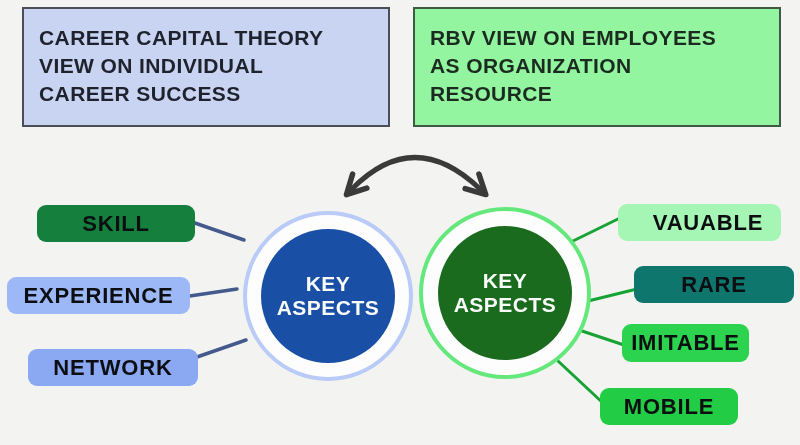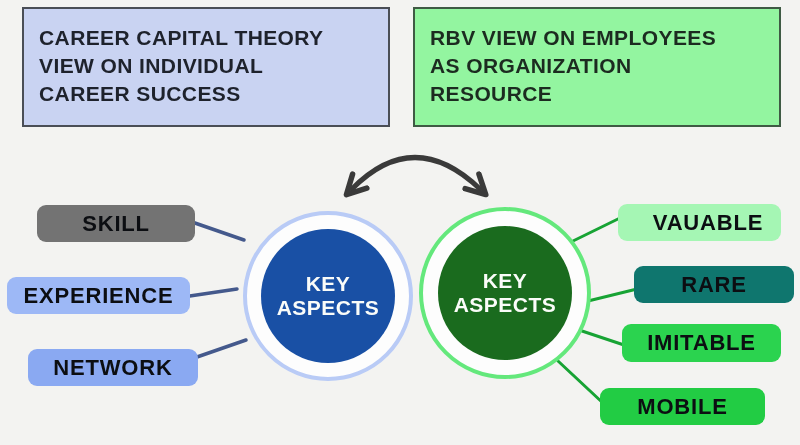--- a/index.html
+++ b/index.html
@@ -42,22 +42,22 @@
   .pill{
     position:absolute;box-sizing:border-box;height:37px;border-radius:9px;
     display:flex;align-items:center;justify-content:center;
     font-weight:bold;font-size:22px;letter-spacing:0.8px;color:#0c0e12;
   }
   #pill-skill     {left:37px;  top:205px; width:158px;}
   #pill-experience{left:7px;   top:277px; width:183px;}
   #pill-network   {left:28px;  top:349px; width:170px;}
   #pill-vauable   {left:618px; top:204px; width:163px;}
   #pill-rare      {left:634px; top:266px; width:160px;}
-  #pill-imitable  {left:622px; top:324px; width:159px; height:38px;}
-  #pill-mobile    {left:600px; top:388px; width:165px;}
+  #pill-imitable  {left:622px; top:324px; width:127px; height:38px;}
+  #pill-mobile    {left:600px; top:388px; width:138px;}
 </style>
 </head>
 <body>
 
 <div class="canvas">
 
   <svg class="wires" viewBox="0 0 800 445" aria-hidden="true">
     <defs>
       <marker id="ah" viewBox="0 0 26 26" refX="14" refY="13" markerWidth="26" markerHeight="26" markerUnits="userSpaceOnUse" orient="auto-start-reverse">
         <path d="M3,3 L22,13 L3,23" fill="none" stroke-width="5.5" stroke-linecap="round" stroke-linejoin="round" style="stroke: rgb(58, 58, 58);"></path>
@@ -95,21 +95,21 @@
   <div class="ring" id="ring-left" style="border-color: rgb(185, 203, 246);"></div>
   <div class="core" id="core-left" style="background-color: rgb(25, 80, 165);">
     <span class="core-label">KEY ASPECTS</span>
   </div>
 
   <div class="ring" id="ring-right" style="border-color: rgb(100, 232, 124);"></div>
   <div class="core" id="core-right" style="background-color: rgb(26, 107, 30);">
     <span class="core-label">KEY ASPECTS</span>
   </div>
 
-  <div class="pill" id="pill-skill" style="background-color: #737373;">SKILL</div>
+  <div class="pill" id="pill-skill" style="background-color: #15803d;">SKILL</div>
   <div class="pill" id="pill-experience" style="background-color: rgb(157, 184, 246);">EXPERIENCE</div>
   <div class="pill" id="pill-network" style="background-color: rgb(138, 169, 242);">NETWORK</div>
 
   <div class="pill" id="pill-vauable" style="background-color: rgb(165, 246, 180); padding-left: 17px;">VAUABLE</div>
   <div class="pill" id="pill-rare" style="background-color: #0f766e;">RARE</div>
   <div class="pill" id="pill-imitable" style="background-color: rgb(43, 211, 79);">IMITABLE</div>
   <div class="pill" id="pill-mobile" style="background-color: rgb(34, 204, 68);">MOBILE</div>
 
 </div>
 

